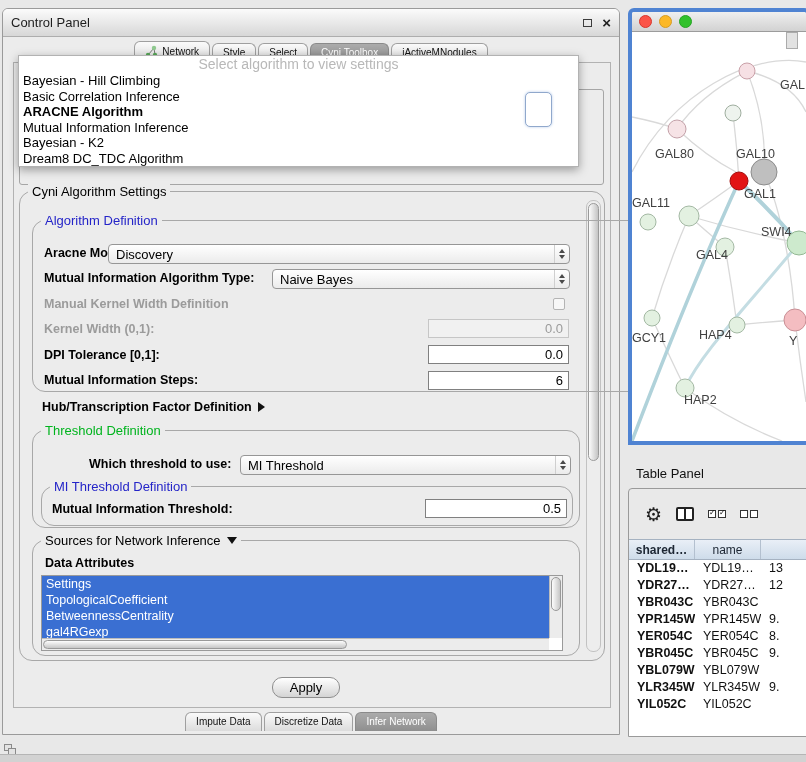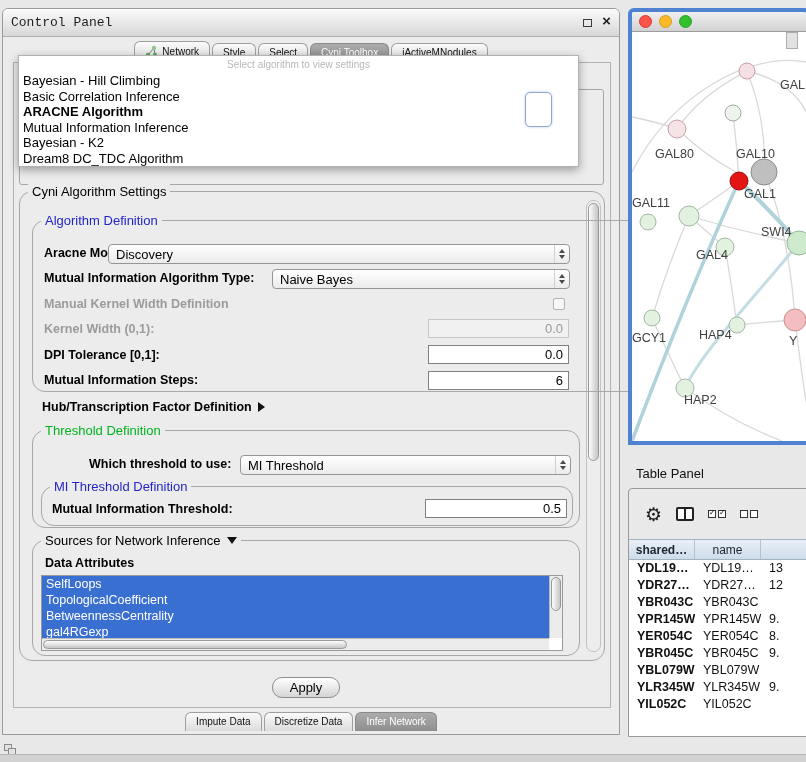--- a/index.html
+++ b/index.html
@@ -10,21 +10,21 @@
     font-family:"Liberation Sans", sans-serif;
     -webkit-font-smoothing:antialiased;
     color:#111;
   }
 
   
   .control-panel { position:absolute; left:2px; top:8px; width:618px; height:727px;
     background:#ececec; border:1px solid #9a9a9a; border-radius:6px 6px 0 0; }
   .cp-titlebar { height:28px; background:linear-gradient(#fbfbfb,#d7d7d7);
     border-bottom:1px solid #adadad; border-radius:5px 5px 0 0;
-    display:flex; align-items:center; padding:0 8px; font-size:13px; color:#1d1d1d;font-family:Liberation Mono, monospace; }
+    display:flex; align-items:center; padding:0 8px; font-size:13px; color:#1d1d1d; }
   .cp-title { flex:0 0 auto; }
   .cp-titlebar .sp { flex:1; }
   .win-min { width:9px; height:8px; border:1.4px solid #3c3c3c; display:inline-block; margin-right:10px; }
   .win-close { font-size:15px; font-weight:bold; color:#222; line-height:1; }
 
   .cp-tabs { position:absolute; top:30px; left:0; right:0; height:23px;
     display:flex; justify-content:center; align-items:flex-end; }
   .tab { font-size:10px; padding:3px 10px 4px 10px; margin:0 1px;
     border:1px solid #9f9f9f; border-bottom:none; border-radius:6px 6px 0 0;
     background:linear-gradient(#fafafa,#dcdcdc); color:#111;
@@ -93,21 +93,21 @@
   .apply-btn { position:absolute; left:258px; top:614px; width:68px; height:21px;
     border:1px solid #8e8e8e; border-radius:10px; background:linear-gradient(#ffffff,#d4d4d4);
     font-size:13px; font-family:"Liberation Sans", sans-serif; color:#000; }
 
   .cp-bottom-tabs { position:absolute; top:699px; left:0; right:0; height:23px;
     display:flex; justify-content:center; align-items:flex-end; }
 
   
   .algo-popup { position:absolute; left:18px; top:55px; width:561px; z-index:50;
     background:#fff; border:1px solid #b2b2b2; box-shadow:0 3px 9px rgba(0,0,0,.35); }
-  .popup-header { height:17px; line-height:17px; text-align:center; color:#b8b8b8; font-size:10px; }
+  .popup-header { height:17px; line-height:17px; text-align:center; color:#b8b8b8; font-size:14px; }
   .popup-item { height:15.5px; line-height:15.5px; font-size:13px; color:#000; padding-left:4px; white-space:nowrap; }
   .popup-item.selected { font-weight:bold; }
   .popup-sidebox { position:absolute; right:26px; top:36px; width:27px; height:35px;
     background:#fff; border:1px solid #90a8cc; border-radius:5px; box-shadow:0 0 3px #b9cdea; }
 
   
   .net-window { position:absolute; left:628px; top:8px; width:182px; height:437px;
     border:4px solid #4f83d2; border-radius:6px 6px 0 0; background:#fff; overflow:hidden; }
   .net-titlebar { height:20px; background:linear-gradient(#efefef,#d2d2d2);
     border-bottom:1px solid #9c9c9c; display:flex; align-items:center; padding-left:7px; gap:7px; }
@@ -255,21 +255,21 @@
       </div>
 
       <div class="group" style="left:12px; top:348px; width:548px; height:116px;">
         <span class="sources-title">
           <span>Sources for Network Inference</span>
           <span class="tri-dn-b"></span>
         </span>
         <span class="flabel" style="left:12px; top:15px;">Data Attributes</span>
 
         <div class="attr-list" style="left:8px; top:34px; width:522px; height:76px;">
-          <div class="attr-item">SelfLoops</div>
+          <div class="attr-item">Settings</div>
           <div class="attr-item">TopologicalCoefficient</div>
           <div class="attr-item">BetweennessCentrality</div>
           <div class="attr-item">gal4RGexp</div>
           <div class="list-vscroll">
             <div class="list-vthumb"></div>
           </div>
           <div class="list-hscroll">
             <div class="list-hthumb"></div>
           </div>
         </div>

